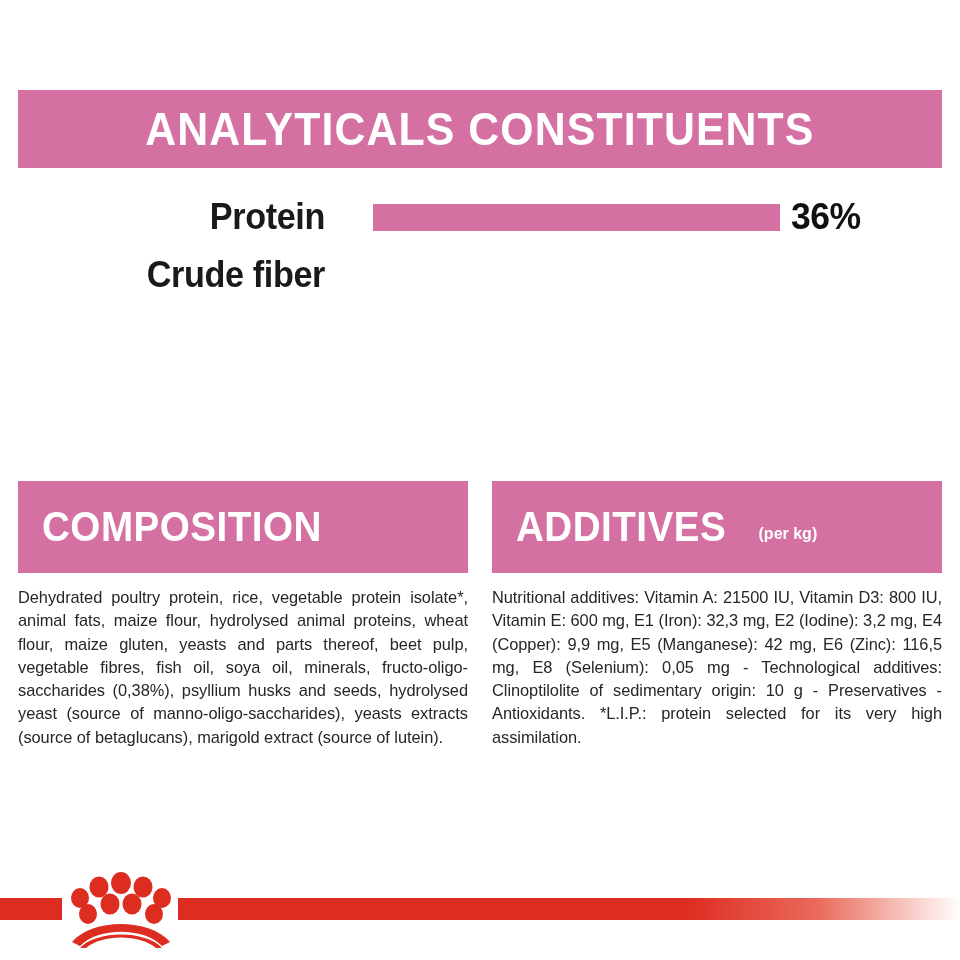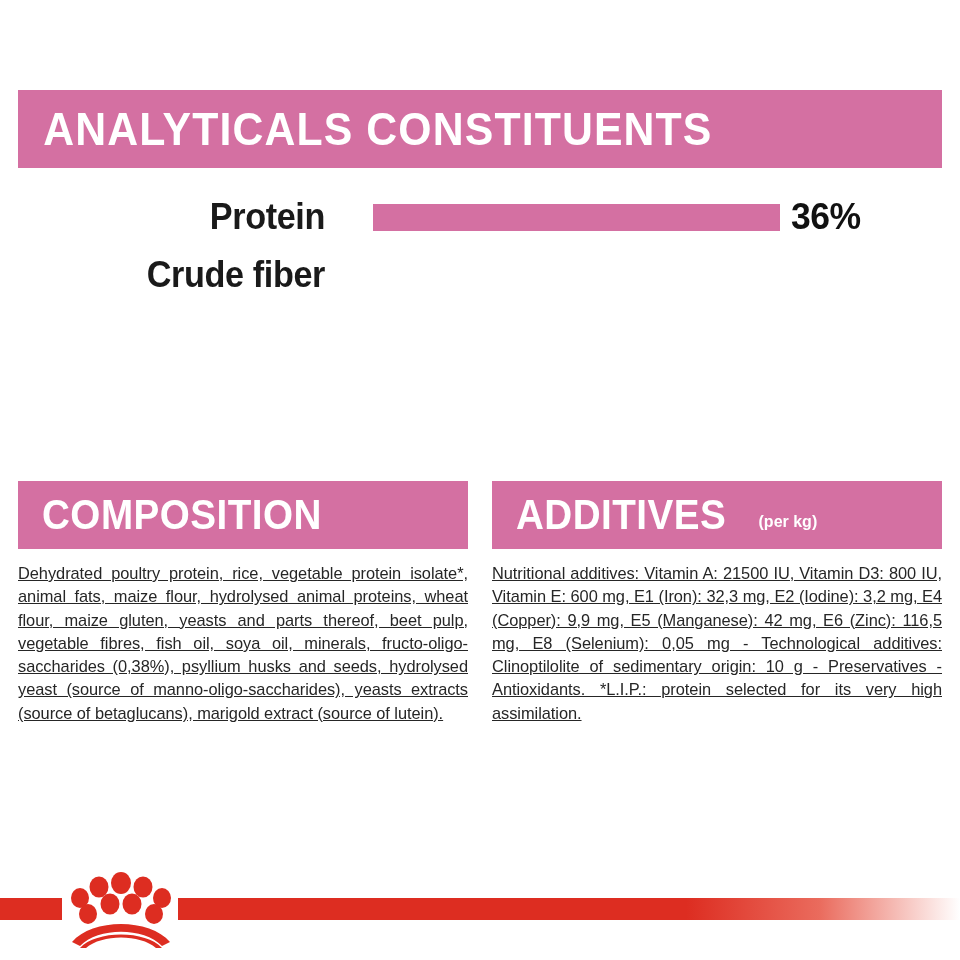--- a/index.html
+++ b/index.html
@@ -22,21 +22,21 @@
   
   .main-banner {
     position: absolute;
     left: 18px;
     top: 90px;
     width: 924px;
     height: 78px;
     background: #d470a2;
     display: flex;
     align-items: center;
-    justify-content: flex-start;
+    justify-content: center;
   }
   .main-banner-title {
     color: #ffffff;
     font-size: 46px;
     font-weight: 700;
     letter-spacing: 1.2px;
     transform: scaleX(0.93);
     white-space: nowrap;
     font-family: "Liberation Sans", sans-serif;
   }
@@ -96,21 +96,21 @@
     left: 0;
     top: 481px;
     width: 960px;
     display: flex;
     gap: 24px;
     padding: 0 18px;
   }
   .section-col { width: 450px; }
 
   .section-banner {
-    height: 68px;
+    height: 92px;
     background: #d470a2;
     display: flex;
     align-items: center;
     padding-left: 24px;
     gap: 10px;
   }
   .section-banner-title {
     color: #ffffff;
     font-size: 42px;
     font-weight: 700;
@@ -130,21 +130,20 @@
   }
 
   .section-body {
     margin-top: 13px;
     font-size: 16.4px;
     line-height: 23.3px;
     color: #262626;
     text-align: justify;
     font-family: "Liberation Sans", sans-serif;
     letter-spacing: -0.05px;
-    text-decoration: underline;
   }
 
   
   .bottom-band {
     position: absolute;
     left: 0;
     top: 898px;
     width: 960px;
     height: 22px;
   }

